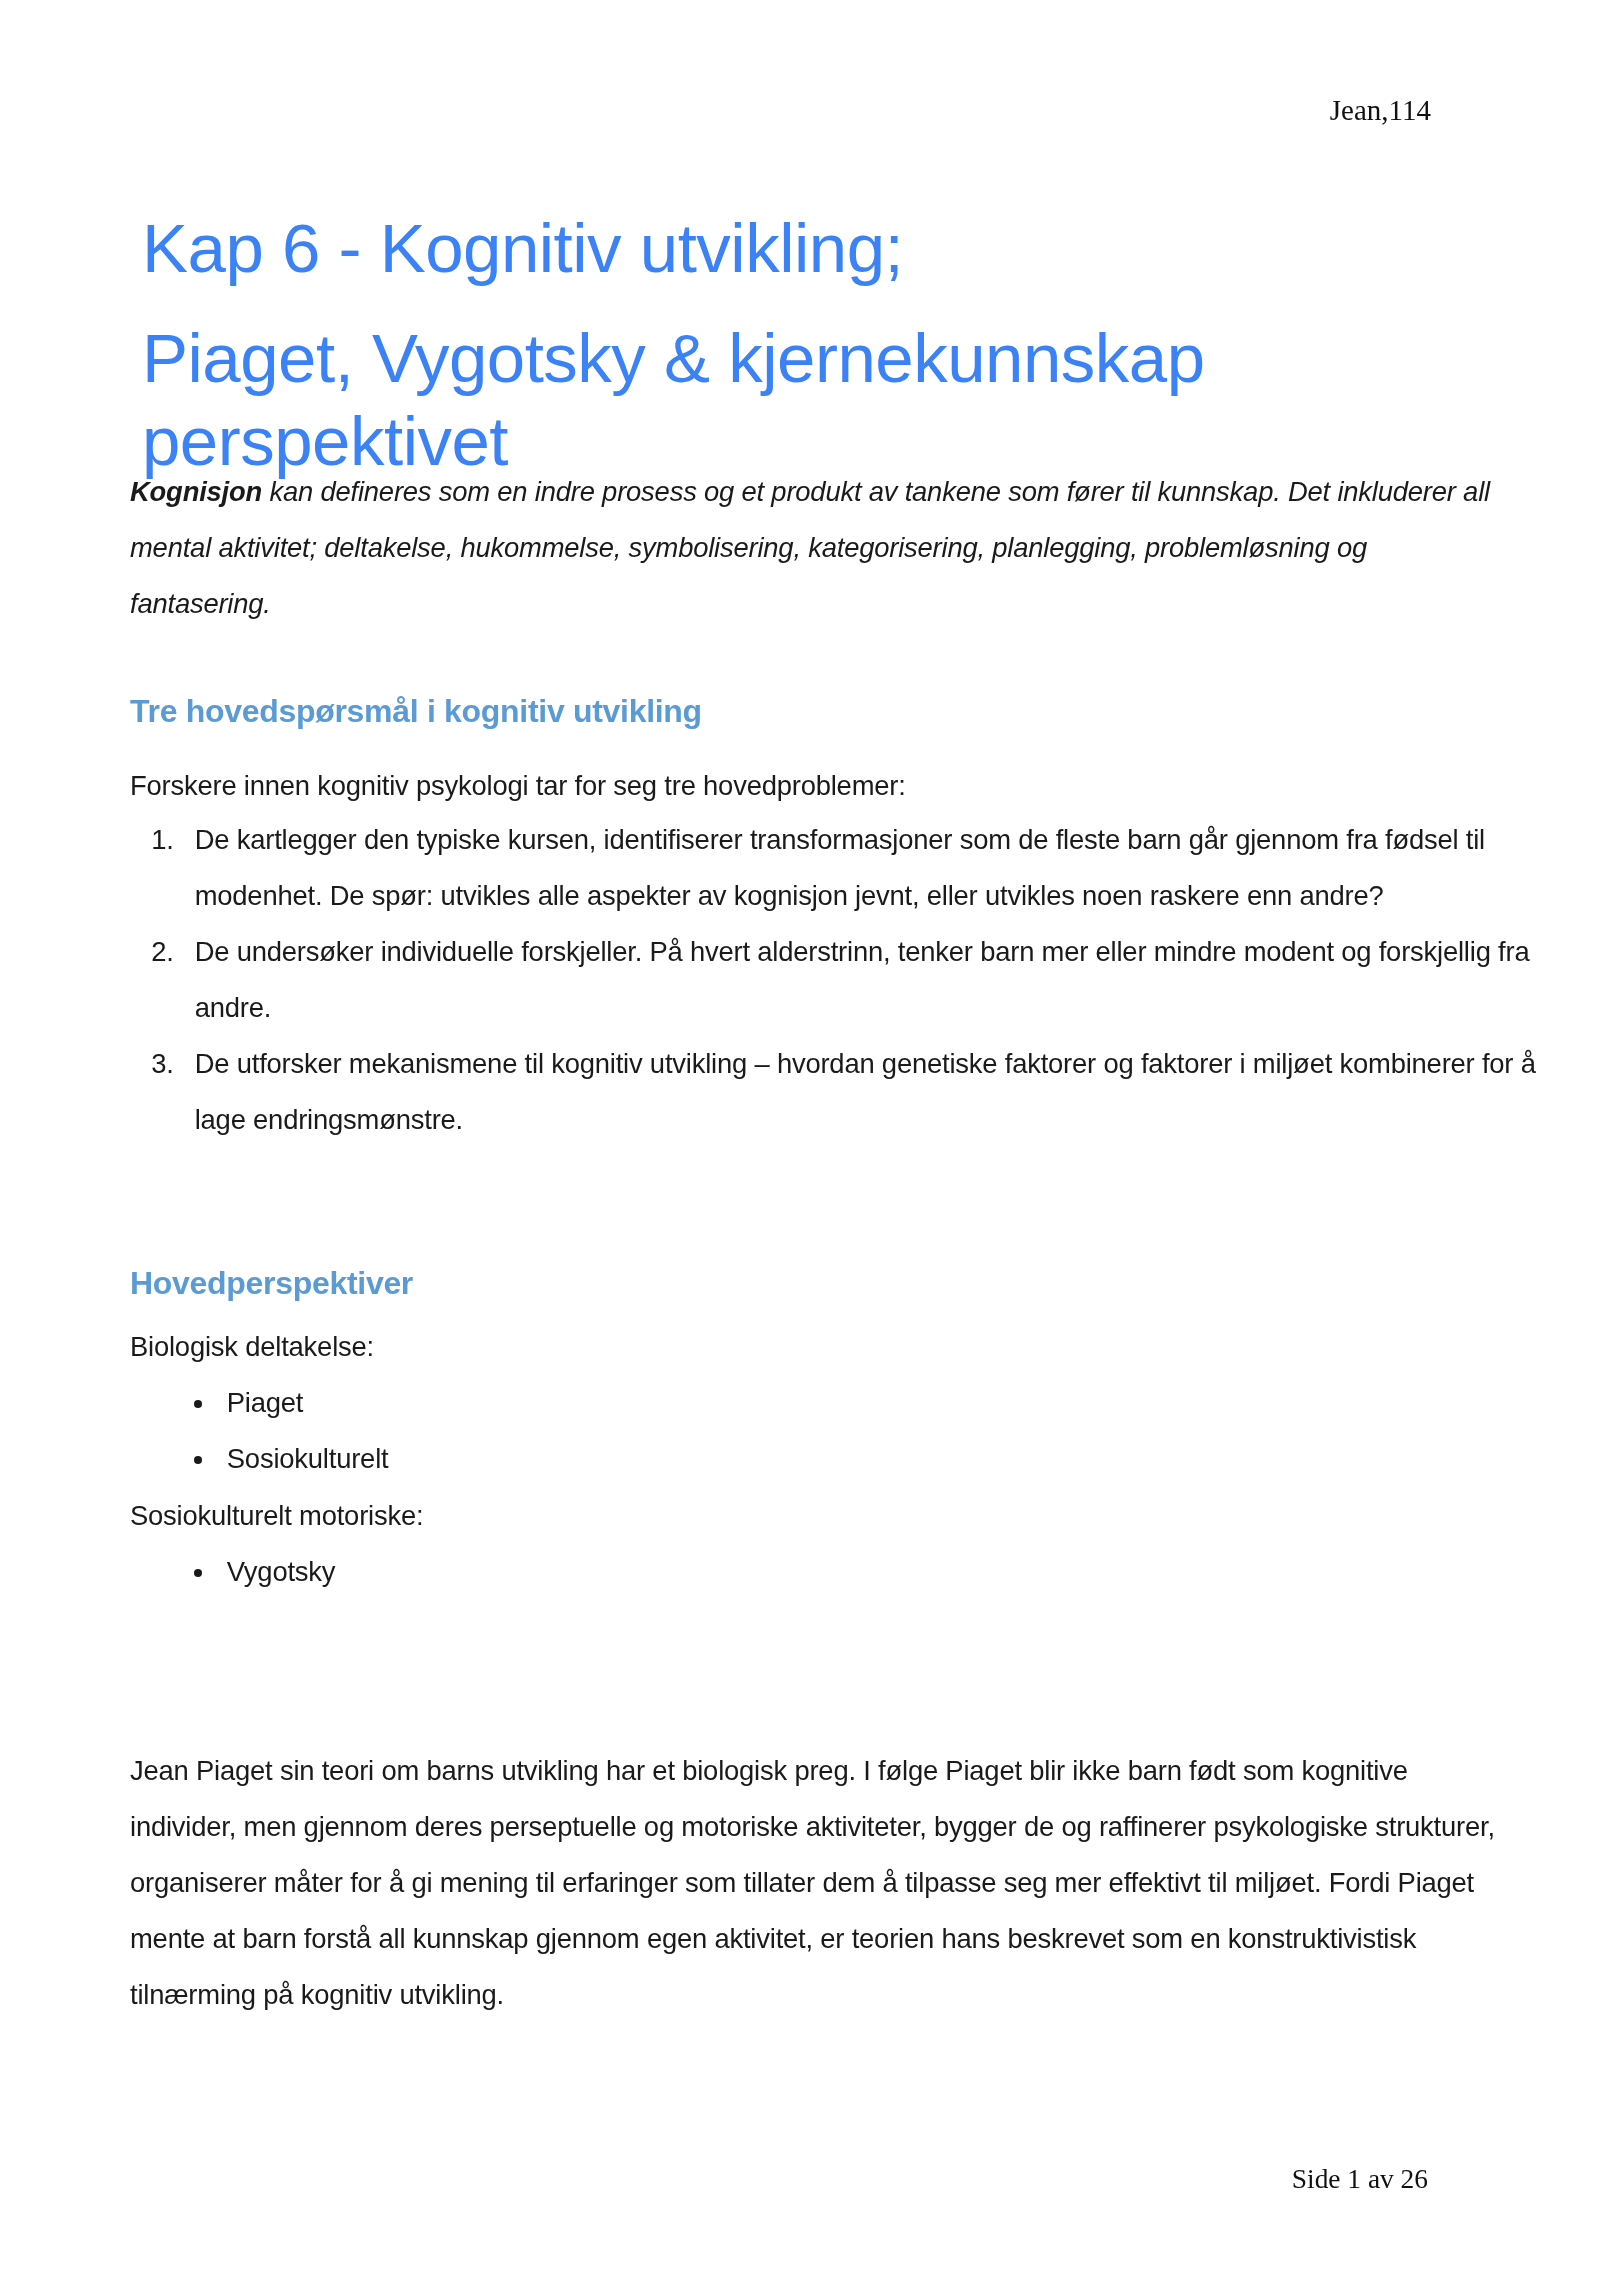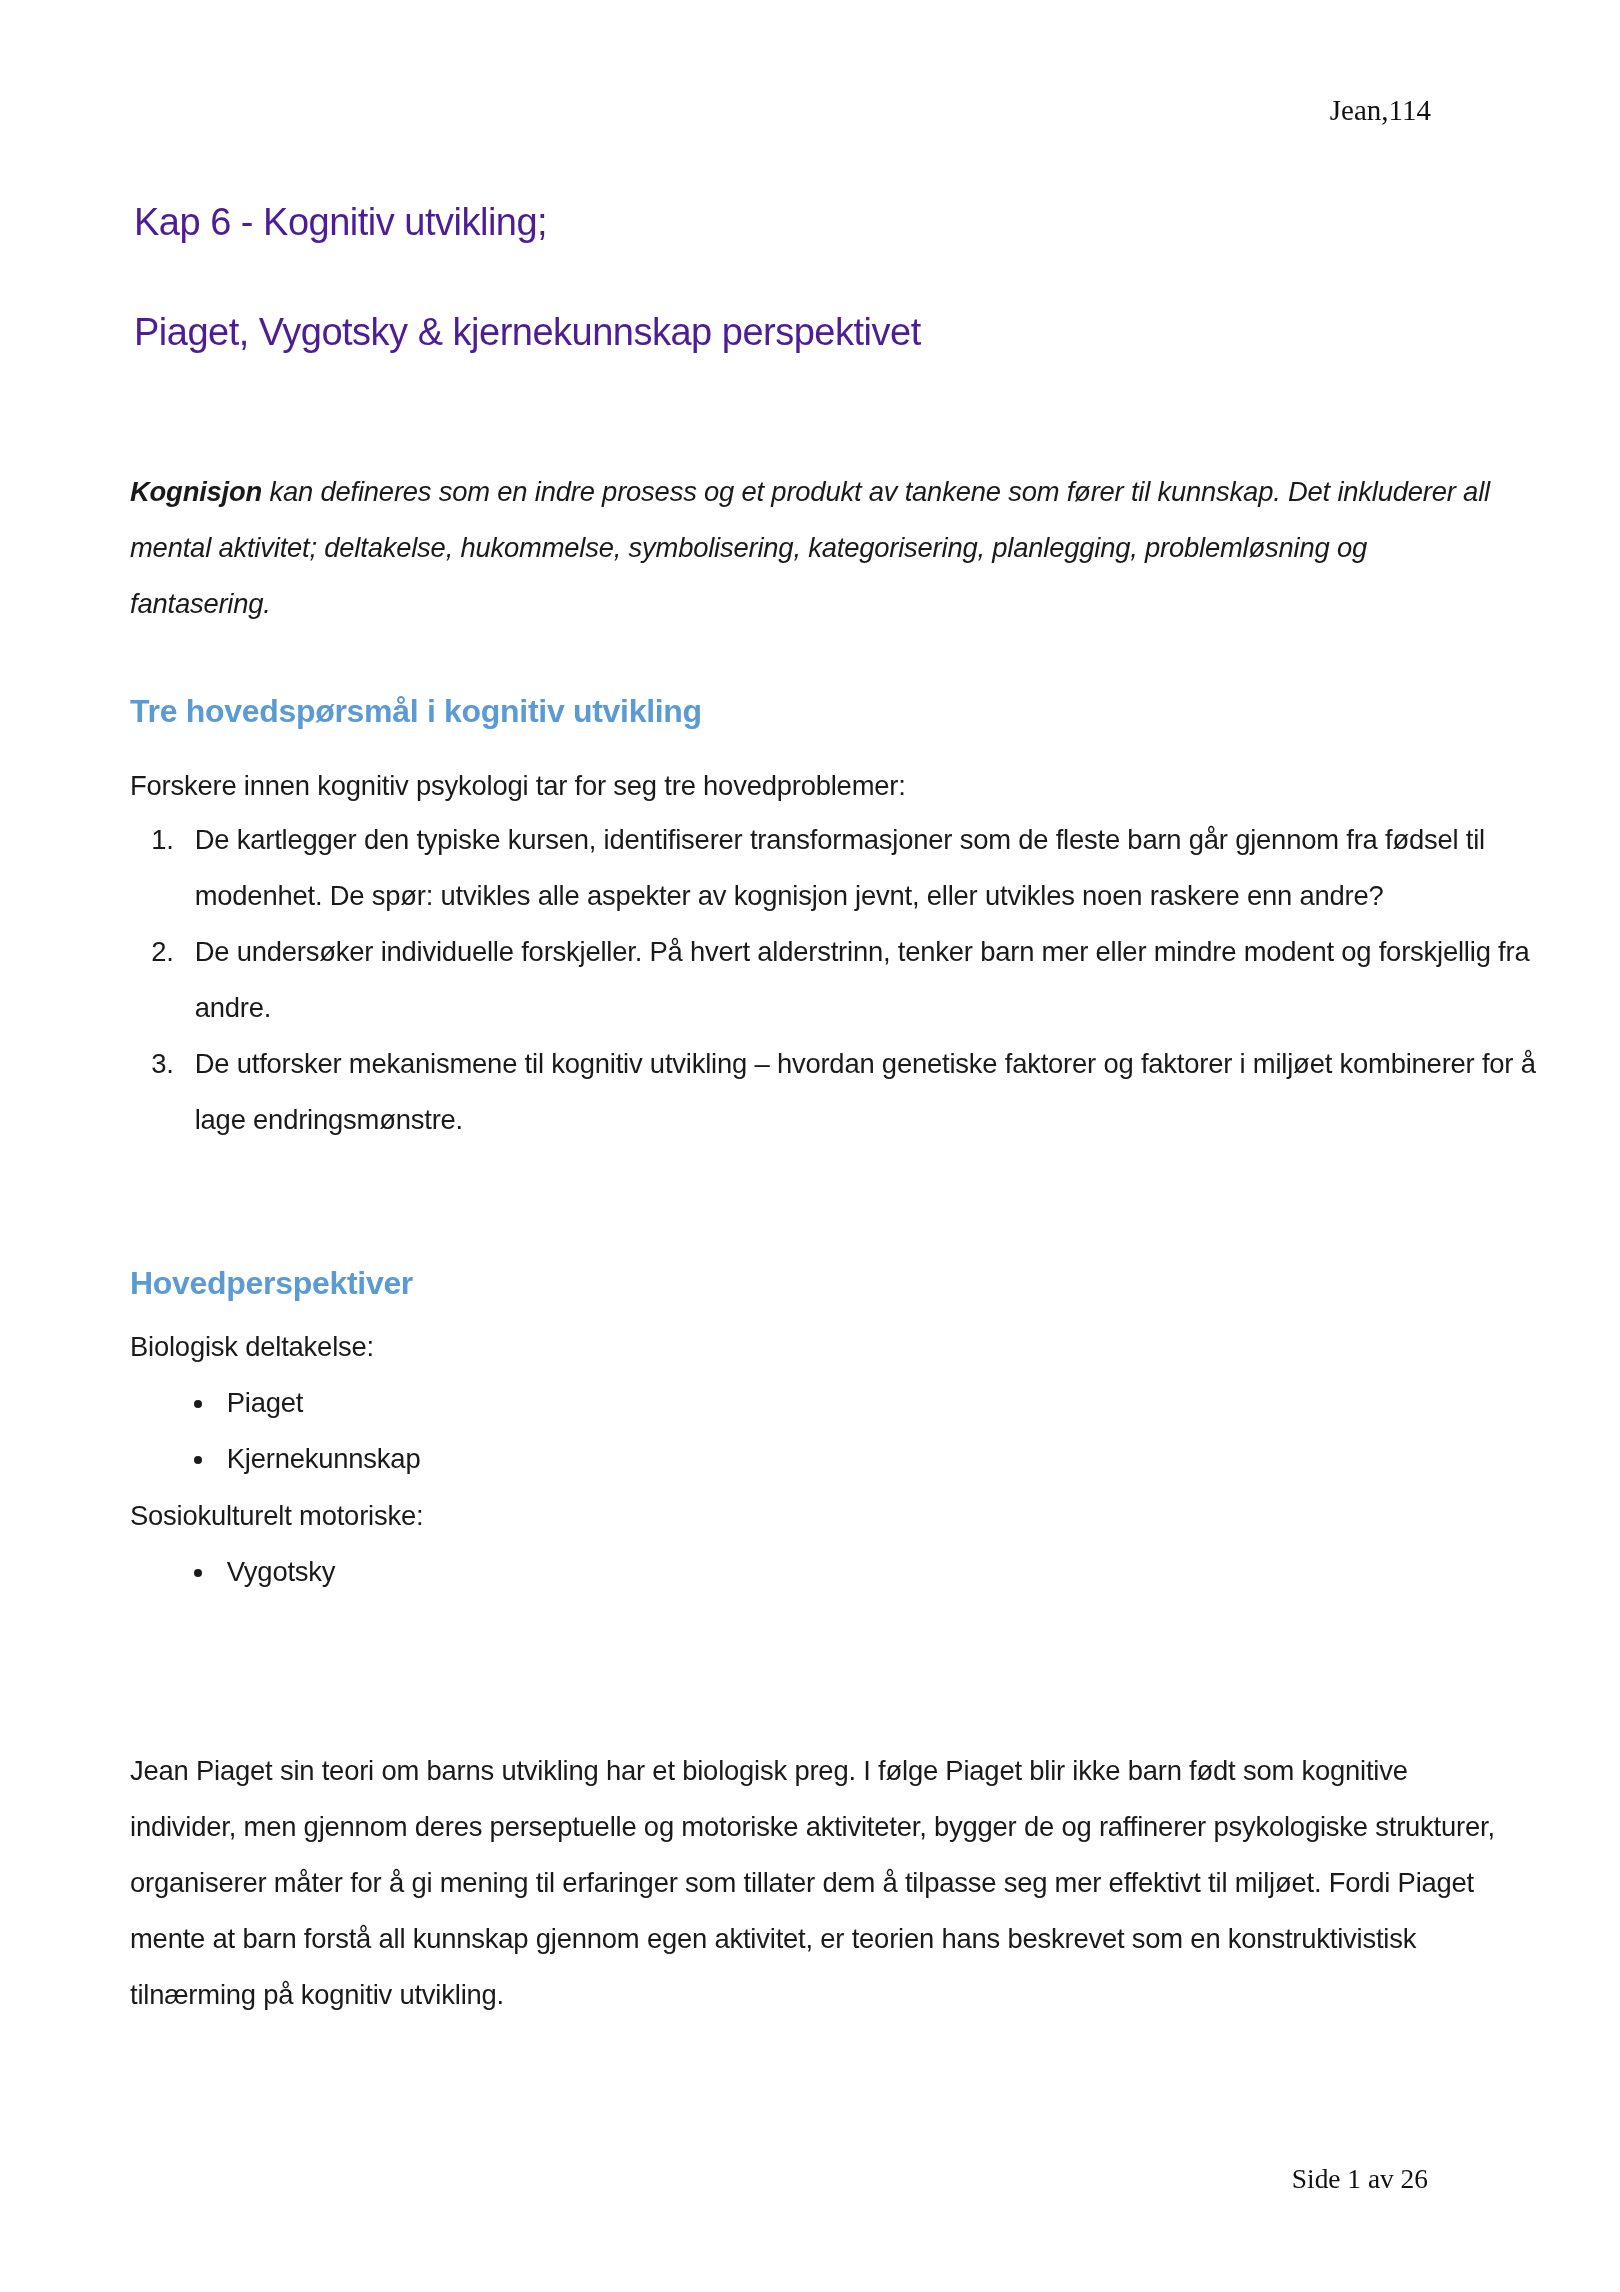--- a/index.html
+++ b/index.html
@@ -15,26 +15,26 @@
   .meta-serif {
     font-family: "Liberation Serif", serif;
     font-size: 29px;
     color: #111;
     text-align: right;
   }
   .header-right { top: 94px; width: 1301px; }
   .footer-right { top: 2164px; width: 1298px; font-size: 27.4px; }
 
   .doc-title {
-    font-size: 38px;
+    font-size: 69px;
     font-weight: 400;
-    color: #4c1d95;
+    color: #3b82f6;
     letter-spacing: -0.5px;
     line-height: 1.2;
-    margin: 4px;
+    margin: 12px;
   }
   .title-1 { top: 196px; }
   .title-2 { top: 306px; }
 
   .body-text {
     font-size: 27.4px;
     line-height: 56px;
     letter-spacing: -0.2px;
     margin: 0;
   }
@@ -109,21 +109,21 @@
     <li>De undersøker individuelle forskjeller. På hvert alderstrinn, tenker barn mer eller mindre modent og forskjellig fra andre.</li>
     <li>De utforsker mekanismene til kognitiv utvikling – hvordan genetiske faktorer og faktorer i miljøet kombinerer for å lage endringsmønstre.</li>
   </ol>
 
   <h2 class="abs h2 h2-perspectives">Hovedperspektiver</h2>
 
   <p class="abs body-text p-bio">Biologisk deltakelse:</p>
 
   <ul class="abs body-text b-list ul-bio">
     <li>Piaget</li>
-    <li>Kjernekunnskap</li>
+    <li>Sosiokulturelt</li>
   </ul>
 
   <p class="abs body-text p-sosio">Sosiokulturelt motoriske:</p>
 
   <ul class="abs body-text b-list ul-sosio">
     <li>Vygotsky</li>
   </ul>
 
 
   <p class="abs body-text p-piaget">Jean Piaget sin teori om barns utvikling har et biologisk preg. I følge Piaget blir ikke barn født som kognitive individer, men gjennom deres perseptuelle og motoriske aktiviteter, bygger de og raffinerer psykologiske strukturer,  organiserer måter for å gi mening til erfaringer som tillater dem å tilpasse seg mer effektivt til miljøet. Fordi Piaget mente at barn forstå all kunnskap gjennom egen aktivitet, er teorien hans beskrevet som en konstruktivistisk tilnærming på kognitiv utvikling.</p>

